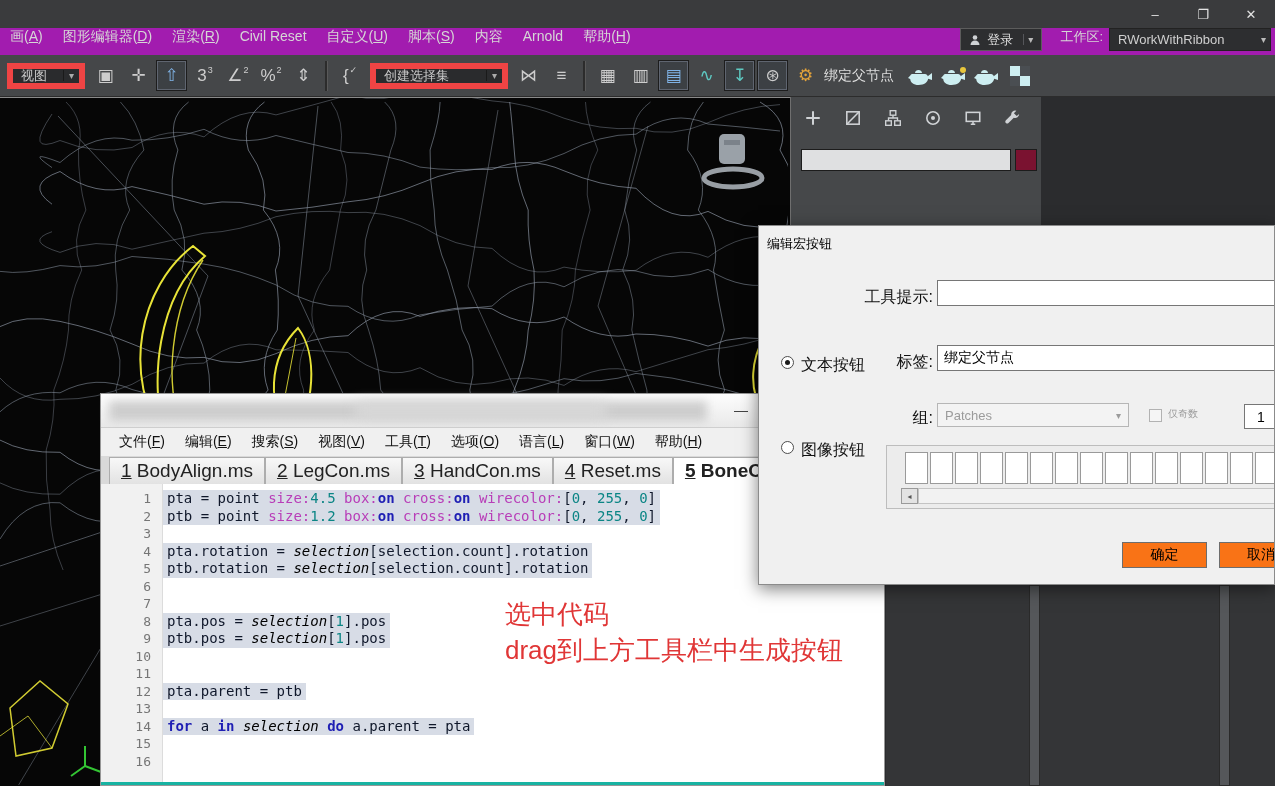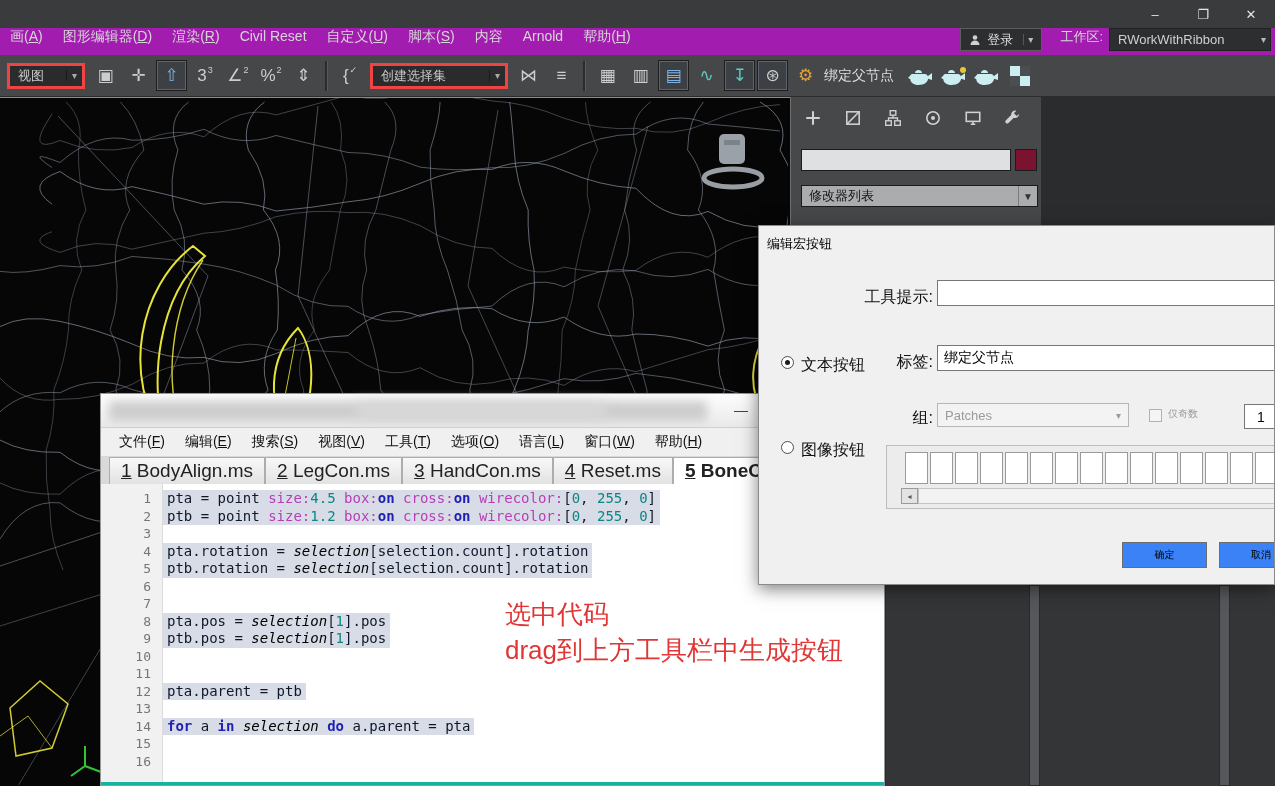--- a/index.html
+++ b/index.html
@@ -17,21 +17,21 @@
   .menu-item{padding:0 10px;white-space:nowrap;}
   .mb-spacer{flex:1;}
   .login-btn{height:21px;background:#2d2e30;border:1px solid #5c5c5c;display:flex;align-items:center;padding:0 4px 0 8px;margin-right:18px;color:#dcdcdc;font-size:13px;}
   .login-btn .dd-arrow{margin-left:10px;border-left:1px solid #55565a;padding:0 4px;font-size:10px;color:#bbb;}
   .ws-label{margin-right:6px;font-size:13px;color:#d6d6d6;}
   .ws-dd{height:21px;min-width:148px;background:#2d2e30;border:1px solid #222;display:flex;align-items:center;padding:0 4px 0 8px;color:#cfcfcf;font-size:13px;margin-right:4px;}
   .ws-dd .dd-arrow{margin-left:auto;font-size:10px;color:#bbb;}
 
   
   .toolbar{left:0;top:55px;width:1275px;height:42px;background:#454749;border-bottom:1px solid #2c2c2c;display:flex;align-items:center;padding-left:3px;box-sizing:border-box;}
-  .tb-dd{height:26px;background:#2a2b2d;border:3px solid #ef4444;color:#c9c9c9;display:flex;align-items:center;font-size:13px;padding-left:8px;margin:0 4px;box-sizing:border-box;}
+  .tb-dd{height:26px;background:#2a2b2d;border:6px solid #ef4444;color:#c9c9c9;display:flex;align-items:center;font-size:13px;padding-left:8px;margin:0 4px;box-sizing:border-box;}
   .tb-dd .dd-arrow{margin-left:auto;border-left:1px solid #1a1a1a;padding:0 5px;font-size:10px;color:#aaa;}
   .tbi{min-width:31px;height:31px;margin:0 1px;display:flex;align-items:center;justify-content:center;color:#cdcdcd;font-size:17px;position:relative;}
   .tbi .gsup{font-size:9px;position:relative;top:-6px;left:1px;}
   .tbi.boxed{background:#3c4044;border:1px solid #1d1d1d;box-shadow:inset 0 0 0 1px #5f6570;box-sizing:border-box;}
   .c-teal{color:#5ec9c2;}
   .c-orange{color:#e2a23b;}
   .c-blue{color:#7fb2e5;}
   .tb-sep{width:2px;height:30px;background:#2c2c2c;border-right:1px solid #595959;margin:0 5px;}
   .tb-label{color:#dedede;font-size:14px;margin:0 10px 0 2px;white-space:nowrap;}
 
@@ -60,21 +60,21 @@
   .radio.checked::after{content:"";position:absolute;left:3px;top:3px;width:5px;height:5px;border-radius:50%;background:#1a1a1a;}
   .ddl{background:#f3f3f3;border:1px solid #b6b6b6;color:#9b9b9b;font-size:13px;display:flex;align-items:center;padding:0 7px;box-sizing:border-box;}
   .ddl .dd-arrow{margin-left:auto;font-size:10px;color:#9b9b9b;}
   .chk{width:13px;height:13px;border:1px solid #b2b2b2;background:#f5f5f5;box-sizing:border-box;}
   .dis{color:#9b9b9b;}
   .slots-frame{left:127px;top:219px;width:392px;height:64px;border:1px solid #bdbdbd;background:#ececec;box-sizing:border-box;}
   .slots-row{position:absolute;left:18px;top:6px;display:flex;gap:2px;}
   .slot{width:23px;height:32px;background:#fff;border:1px solid #9a9a9a;box-sizing:border-box;}
   .sb-btn{position:absolute;width:17px;height:16px;background:#e3e3e3;border:1px solid #9a9a9a;box-sizing:border-box;display:flex;align-items:center;justify-content:center;font-size:8px;color:#555;}
   .sb-track{position:absolute;left:31px;top:42px;width:455px;height:16px;background:#f2f2f2;border:1px solid #c4c4c4;box-sizing:border-box;}
-  .btn{background:#3b82f6;border:1px solid #6d6d6d;font-size:10px;display:flex;align-items:center;justify-content:center;color:#000;box-sizing:border-box;}
+  .btn{background:#f97316;border:1px solid #6d6d6d;font-size:14px;display:flex;align-items:center;justify-content:center;color:#000;box-sizing:border-box;}
 
   
   .script-window{left:100px;top:393px;width:785px;height:393px;background:#fff;border:1px solid #979797;box-sizing:border-box;z-index:10;}
   .sw-titlebar{left:0;top:0;width:100%;height:34px;background:linear-gradient(#fdfdfd,#e9e9e9);border-bottom:1px solid #cfcfcf;box-sizing:border-box;}
   .sw-blur1{left:8px;top:7px;width:598px;height:20px;background:#c7c7c7;filter:blur(5px);opacity:.85;}
   .sw-blur2{left:255px;top:9px;width:250px;height:15px;background:#dadada;filter:blur(7px);}
   .sw-min{left:626px;top:4px;width:28px;height:24px;display:flex;align-items:center;justify-content:center;color:#444;font-size:14px;}
   .sw-menubar{left:0;top:34px;width:100%;height:28px;background:#f0f0f0;display:flex;align-items:center;padding-left:8px;box-sizing:border-box;font-size:14px;color:#111;}
   .sw-menu-item{padding:0 10px;white-space:nowrap;}
   .sw-tabbar{left:0;top:62px;width:100%;height:28px;background:#d9d9d9;display:flex;align-items:flex-end;padding-left:8px;box-sizing:border-box;}
@@ -312,24 +312,20 @@
           </svg>
         </div>
         <div class="cp-tab">
           <svg width="18" height="18" viewBox="0 0 16 16">
             <path d="M13.5 4.5a3.5 3.5 0 0 1-4.8 3.2L4 12.4a1.6 1.6 0 0 1-2.3-2.3L6.4 5.4A3.5 3.5 0 0 1 11 1.6L8.8 3.8l2.5 2.5 2.2-1.8Z" fill="#d0d3d6"></path>
           </svg>
         </div>
       </div>
     <input class="abs cp-name" value="" style="">
     <div class="abs cp-swatch" id="cp-swatch" style="background: rgb(122, 18, 48);"></div>
-    <div class="abs cp-modlist">
-      <span>修改器列表</span>
-      <span class="dd-arrow">▼</span>
-    </div>
     <div class="abs cp-lower"></div>
     <div class="abs cp-strip" style="left:238px;"></div>
     <div class="abs cp-strip" style="left:428px;"></div>
   </div>
 
   <div class="abs script-window">
     <div class="abs sw-titlebar">
       <div class="abs sw-blur1"></div>
       <div class="abs sw-blur2"></div>
       <div class="abs sw-min">—</div>

